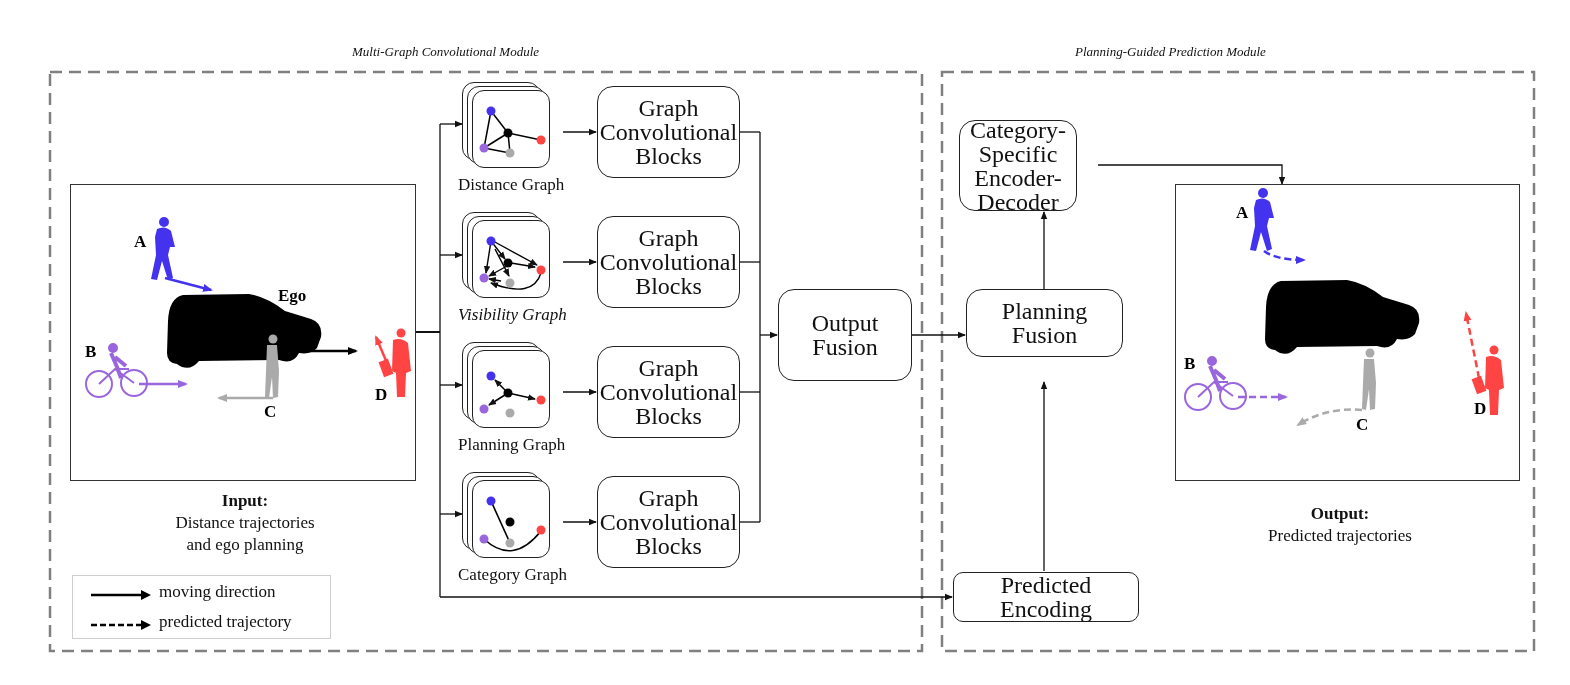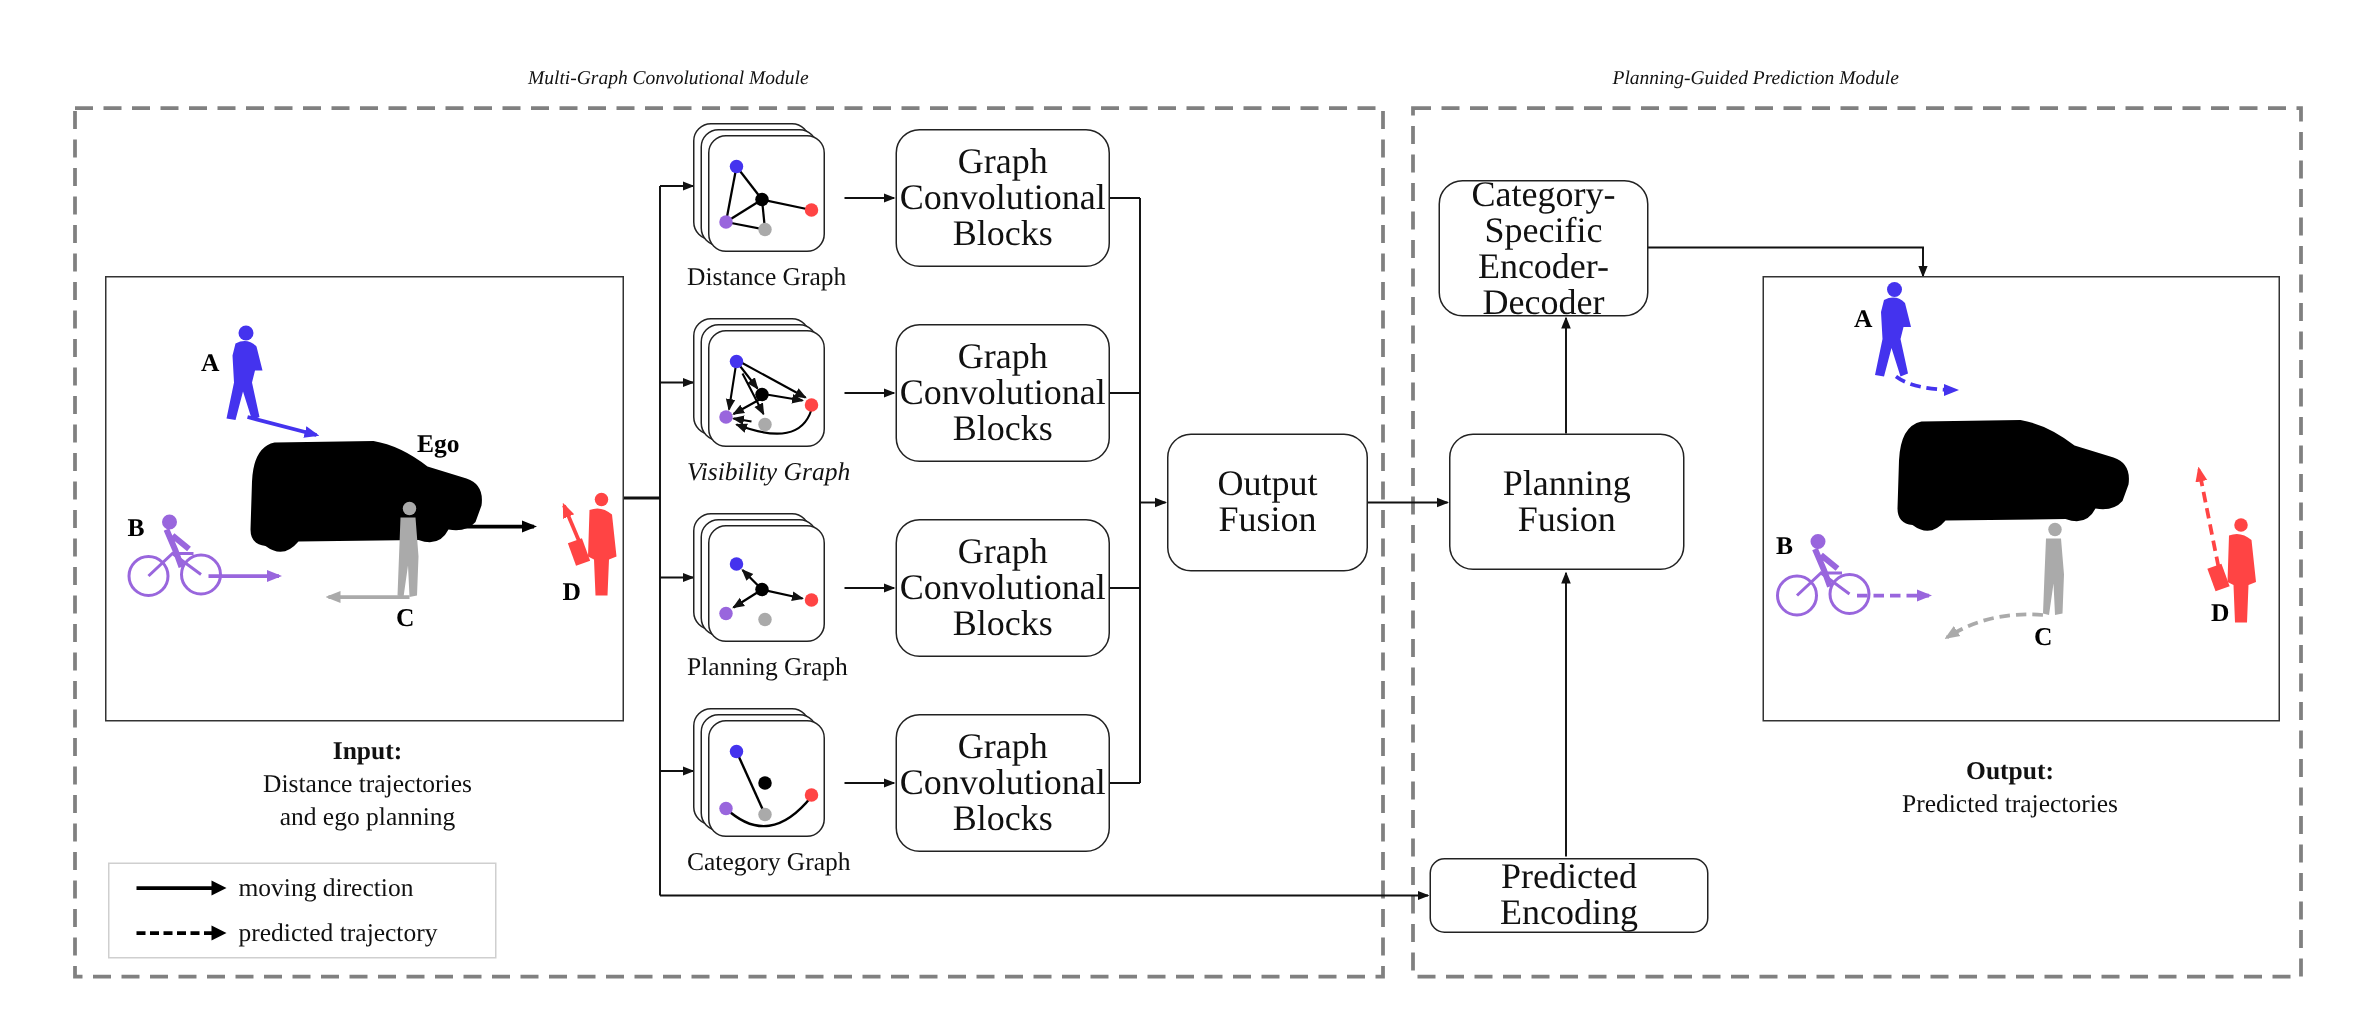--- a/index.html
+++ b/index.html
@@ -10,21 +10,21 @@
            display: flex; align-items: center; justify-content: center; text-align: center;
            font-size: 24px; line-height: 24px; box-sizing: border-box; }
     .stack { position: absolute; width: 84px; height: 86px; }
     .stack .card { position: absolute; width: 78px; height: 78px; border: 1.3px solid #222;
                    border-radius: 12px; background: #fff; box-sizing: border-box; }
     .graph-label { position: absolute; font-size: 17px; white-space: nowrap; }
     .scene { position: absolute; border: 1.3px solid #333; background: #fff; box-sizing: border-box; }
     .caption { position: absolute; text-align: center; font-size: 17px; line-height: 22px; }
     .caption b { font-weight: bold; }
     .legend { position: absolute; border: 1.5px solid #cfcfcf; background: #fff; box-sizing: border-box; }
-    .legend-row { position: absolute; left: 18px; display: flex; align-items: center; font-size: 17px; }
+    .legend-row { position: absolute; left: 18px; display: flex; align-items: flex-end; font-size: 17px; }
     svg { position: absolute; left: 0; top: 0; overflow: visible; }
     .letter { font-family: "Liberation Serif", serif; font-weight: bold; font-size: 17px; }
   </style>
 </head>
 <body>
 
 <div class="module-title" style="left:352px; top:44px;">Multi-Graph Convolutional Module</div>
 <div class="module-title" style="left:1075px; top:44px;">Planning-Guided Prediction Module</div>
 
 <svg width="1570" height="685">
@@ -239,22 +239,22 @@
   <div><span>Graph</span><br><span>Convolutional</span><br><span>Blocks</span></div>
 </div>
 <div class="box" style="left:597px; top:346px; width:143px; height:92px;">
   <div><span>Graph</span><br><span>Convolutional</span><br><span>Blocks</span></div>
 </div>
 <div class="box" style="left:597px; top:476px; width:143px; height:92px;">
   <div><span>Graph</span><br><span>Convolutional</span><br><span>Blocks</span></div>
 </div>
 
 <div class="box" style="left:778px; top:289px; width:134px; height:92px;">Output Fusion</div>
-<div class="box" style="left:966px; top:289px; width:157px; height:91px;">Planning Fusion</div>
-<div class="box" style="left:959px; top:120px; width:140px; height:91px;">
+<div class="box" style="left:966px; top:289px; width:157px; height:68px;">Planning Fusion</div>
+<div class="box" style="left:959px; top:120px; width:118px; height:91px;">
   <div><span>Category-Specific</span><br><span>Encoder-Decoder</span></div>
 </div>
 <div class="box" style="left:953px; top:572px; width:186px; height:50px; border-radius:10px;">Predicted Encoding</div>
 
 <div class="scene" style="left:1175px; top:184px; width:345px; height:297px;">
   <svg width="345" height="297">
     <defs>
       <marker id="oA" markerWidth="10" markerHeight="10" refX="8" refY="5" orient="auto" markerUnits="userSpaceOnUse">
           <path d="M0,1 L10,5 L0,9 z" fill="#4433ee"></path>
         </marker>

